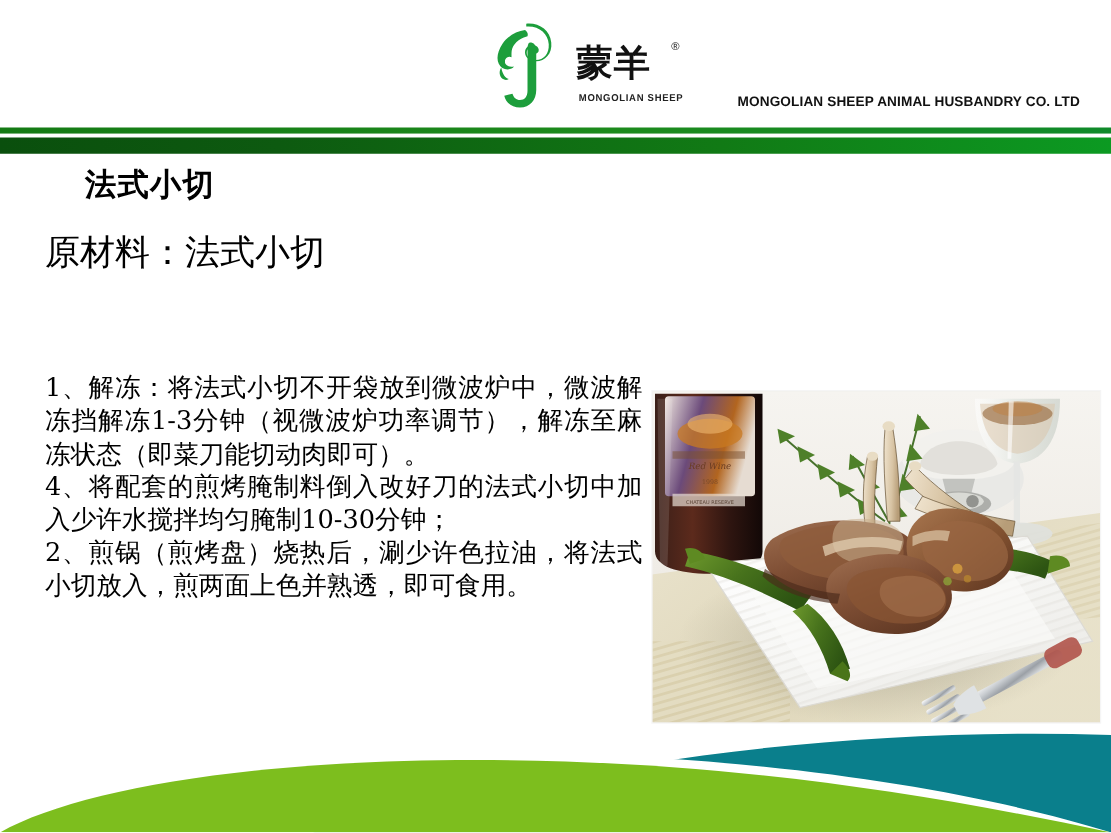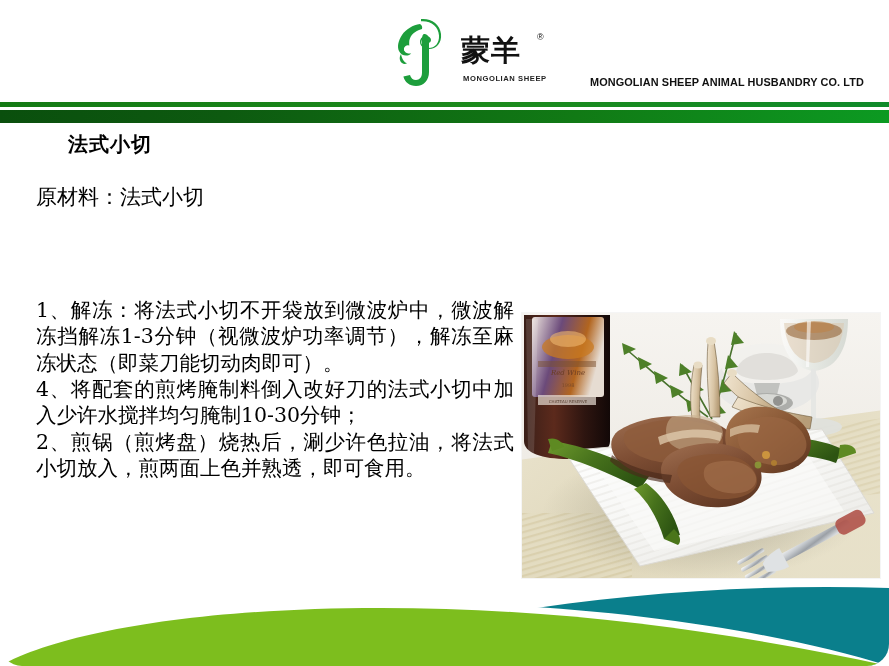--- a/index.html
+++ b/index.html
@@ -7,21 +7,20 @@
     padding: 0;
     background: #ffffff;
   }
   #slide {
     position: relative;
     width: 889px;
     height: 666px;
     background: #ffffff;
     overflow: hidden;
     font-family: "Liberation Sans", "DejaVu Sans", sans-serif;
-    border-radius: 22px;
   }
 
   
   .header {
     position: absolute;
     left: 0; top: 0;
     width: 889px;
     height: 102px;
     background: #ffffff;
   }
@@ -127,36 +126,36 @@
     background: linear-gradient(to right, #0a4f0d 0%, #0d5a10 25%, #117a15 65%, #0c9a22 100%);
   }
 
   
   .slide-title {
     position: absolute;
     left: 68px;
     top: 131px;
     font-family: "DejaVu Serif", "Liberation Serif", serif;
     font-weight: bold;
-    font-size: 20px;
+    font-size: 25px;
     color: #000000;
     letter-spacing: 1px;
     white-space: nowrap;
   }
 
   
   .intro {
     position: absolute;
     left: 36px;
     top: 185px;
     width: 520px;
   }
   .intro-line {
     font-family: "DejaVu Serif", "Liberation Serif", serif;
-    font-size: 21px;
+    font-size: 28px;
     color: #000000;
     line-height: 1.2;
     margin-bottom: 18px;
     white-space: nowrap;
   }
 
   
   .steps {
     position: absolute;
     left: 36px;

